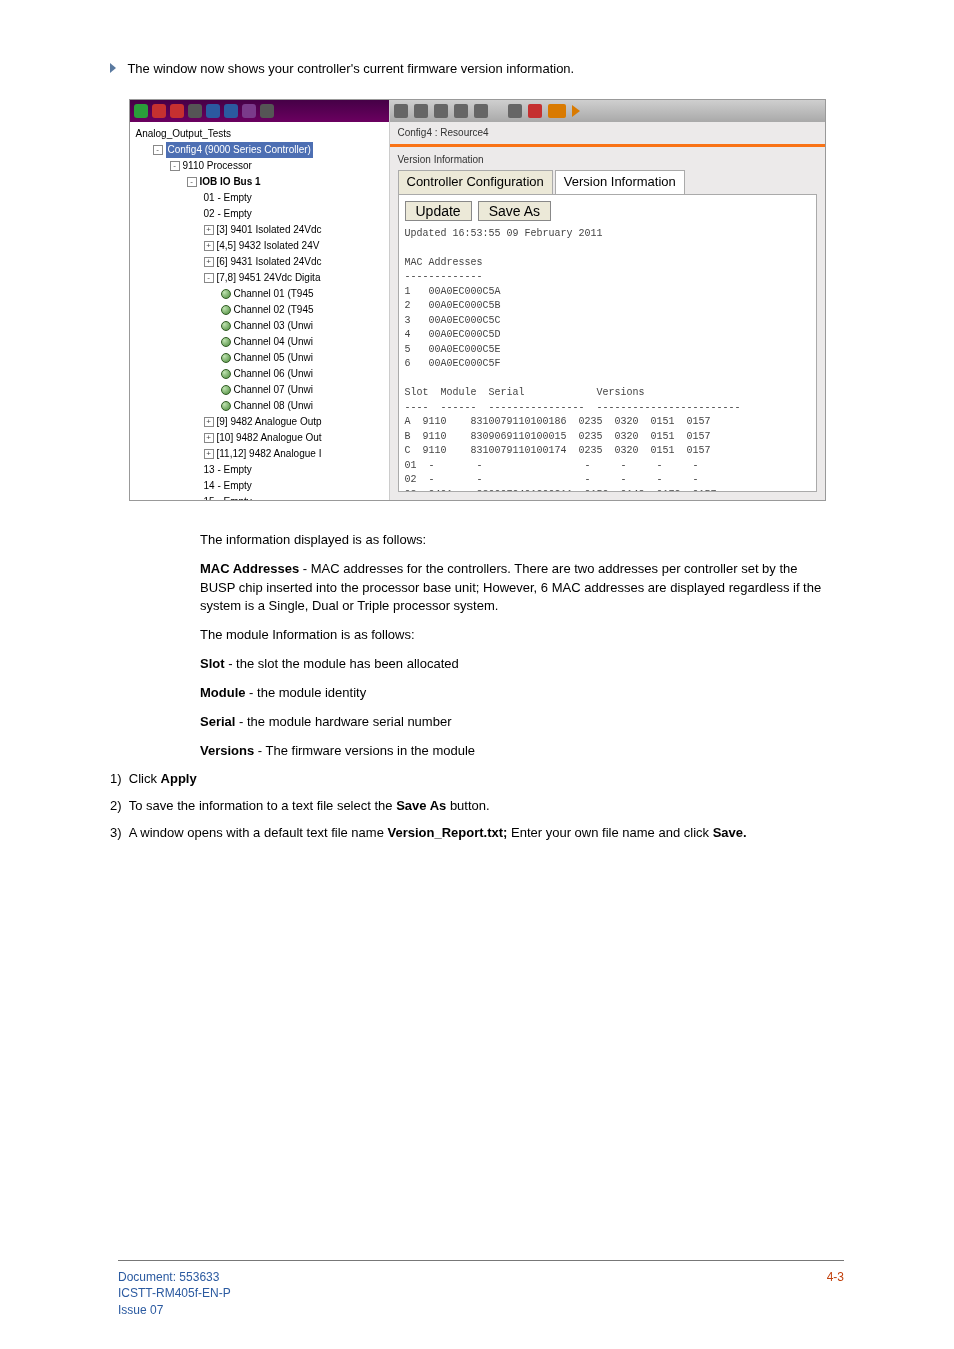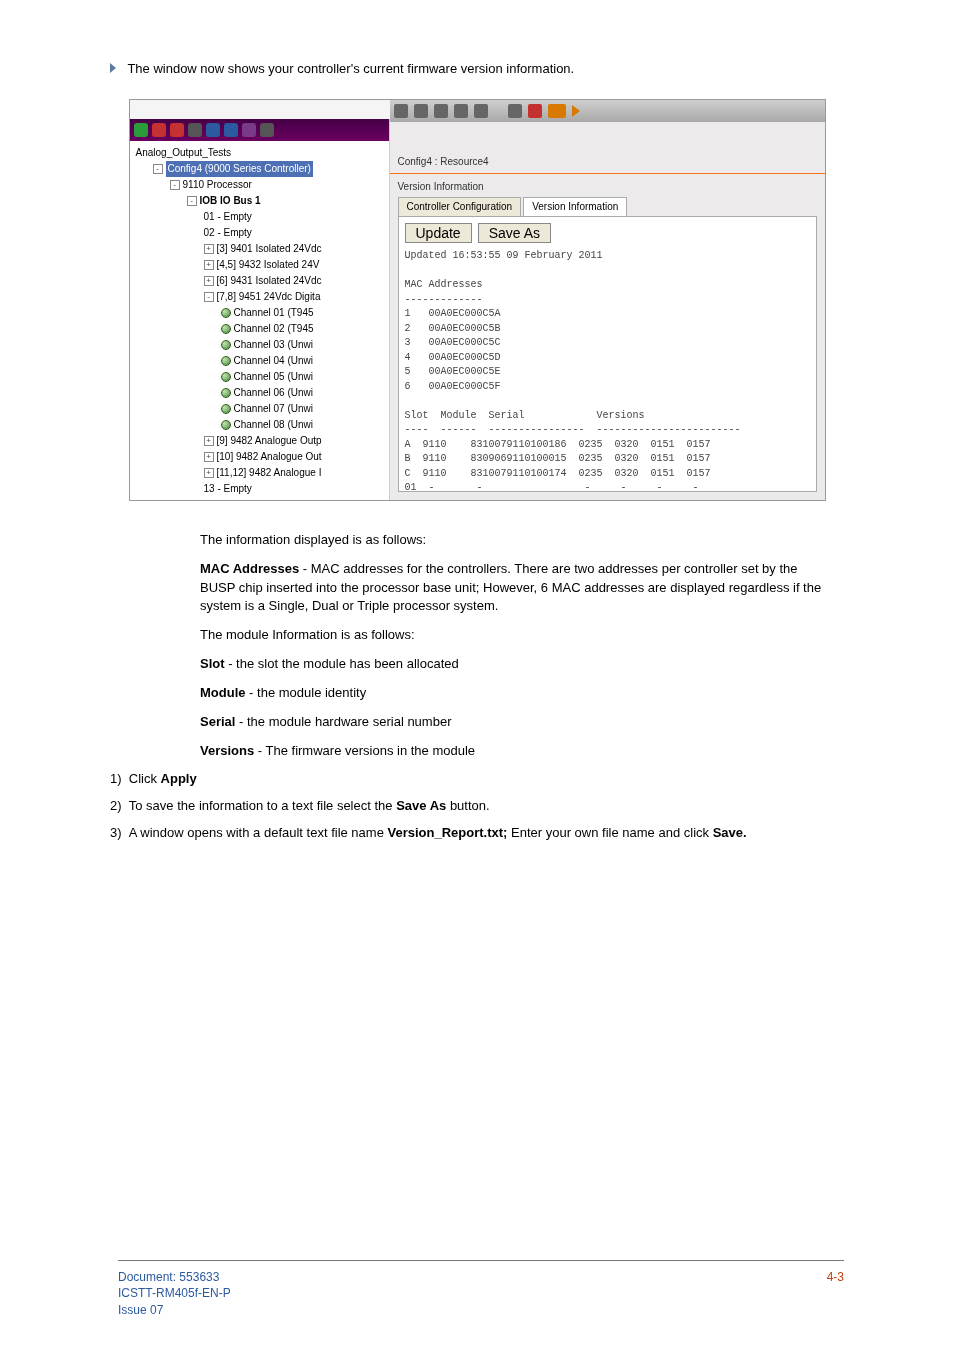--- a/index.html
+++ b/index.html
@@ -40,21 +40,20 @@
     font-size: 10px;
     position: relative;
   }
   .shot-left {
     width: 260px;
     background: #fff;
     border-right: 1px solid #ccc;
     box-sizing: border-box;
     display: flex;
     flex-direction: column;
-    margin-top: 19px;
   }
   .toolbar-stub {
     height: 22px;
     background: linear-gradient(#450046, #6b0060);
     display: flex;
     align-items: center;
     gap: 4px;
     padding: 0 4px;
   }
   .toolbar-stub span {
@@ -112,29 +111,28 @@
   }
   .rb-top .sq { width: 14px; height: 14px; background: #666; border-radius: 2px; }
   .rb-top .badge-red { width: 14px; height: 14px; background: #c53030; border-radius: 2px; }
   .rb-top .badge-or { width: 18px; height: 14px; background: #d97a00; border-radius: 2px; }
   .rb-top .arrowR {
     width:0;height:0;border-top:6px solid transparent;border-bottom:6px solid transparent;
     border-left:8px solid #d97a00;
   }
   .crumb {
     padding: 4px 8px; font-size: 10px; color: #333; font-family: Tahoma, Arial;
-    border-bottom: 1px solid #f97316;
-    margin-top: 29px;
+    border-bottom: 3px solid #f97316;
   }
   .section-label {
     padding: 6px 8px 2px; font-size: 10px; color: #333; font-family: Tahoma, Arial;
   }
   .tabs {
     display: flex; gap: 2px; padding: 0 8px;
-    font-family: Tahoma, Arial; font-size: 10px;
+    font-family: Tahoma, Arial; font-size: 13px;
   }
   .tab {
     border: 1px solid #aaa; border-bottom: none;
     background: #ece9d8; padding: 2px 8px;
   }
   .tab.active { background: #fff; font-weight: normal; }
   .pane {
     margin: 0 8px 8px; border: 1px solid #aaa; background: #fff;
     flex: 1; padding: 6px;
     font-family: "Courier New", monospace;

